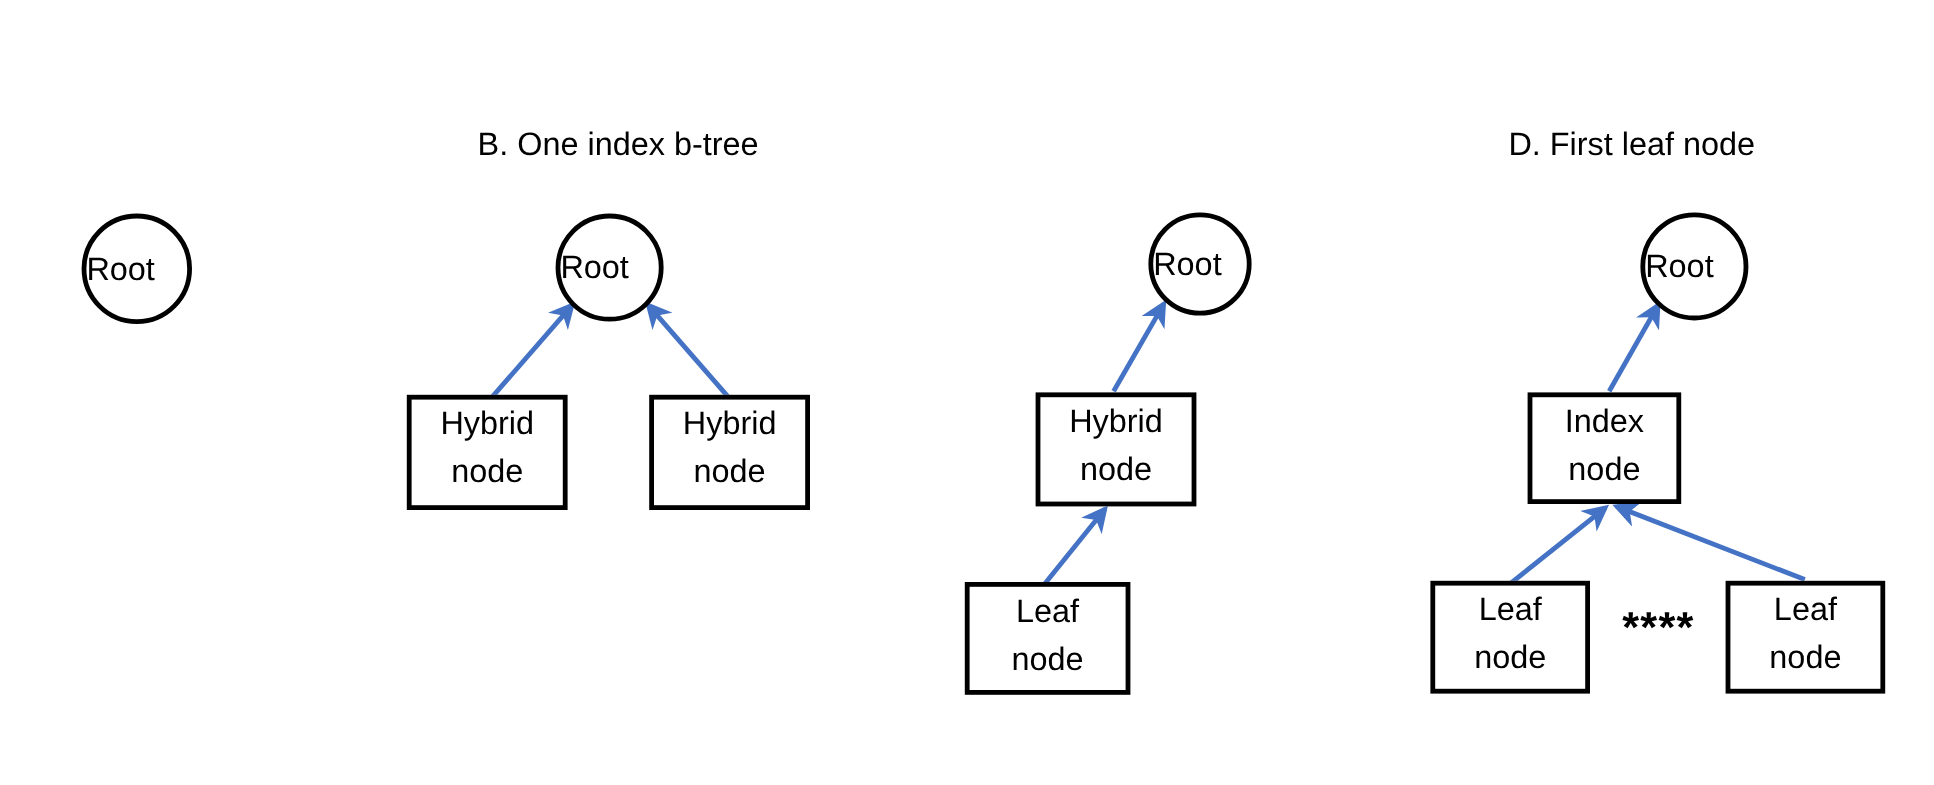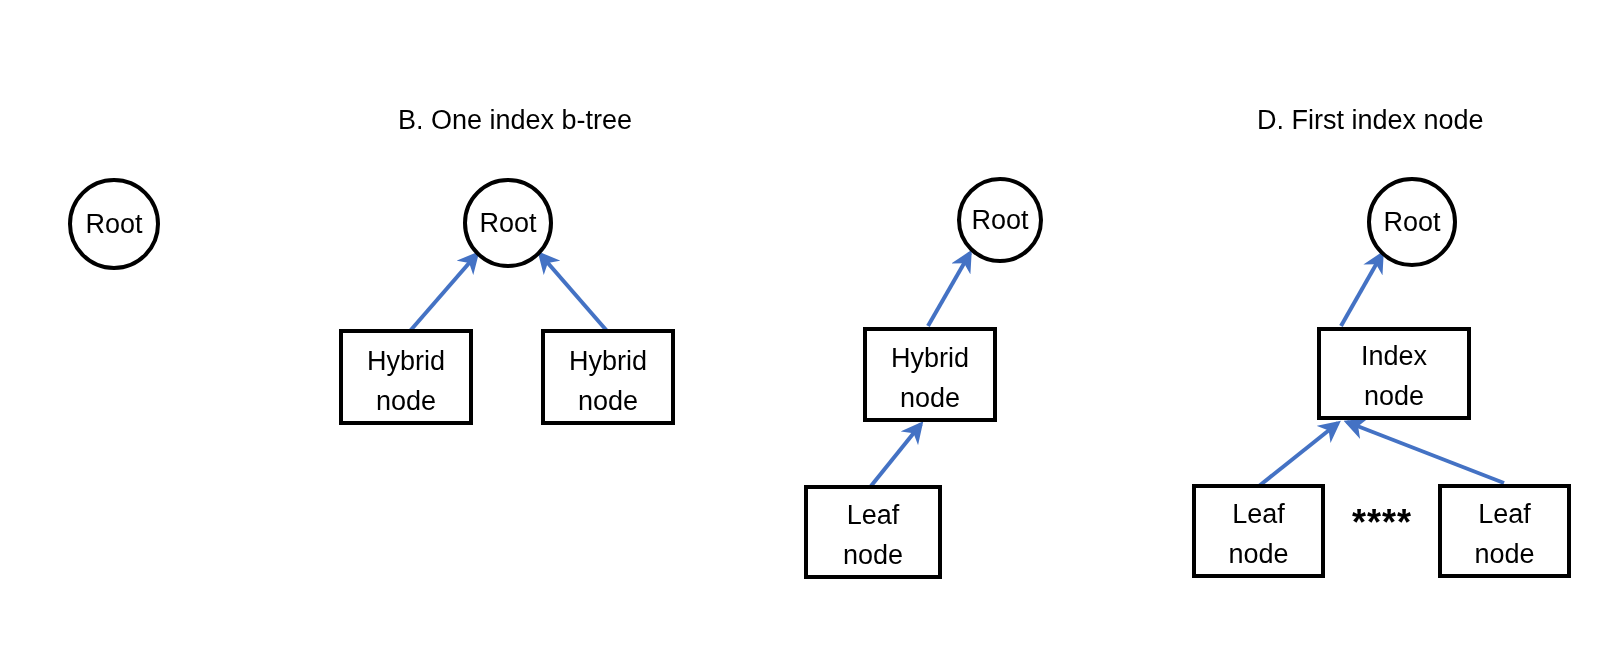--- a/index.html
+++ b/index.html
@@ -33,36 +33,36 @@
     white-space: nowrap;
     color: #000000;
   }
   .circle-node {
     position: absolute;
     border: 4.5px solid #000000;
     border-radius: 50%;
     box-sizing: border-box;
     display: flex;
     align-items: center;
-    justify-content: center;
+    justify-content: flex-start;
     background: #ffffff;
   }
   .circle-node span {
     font-size: 27px;
     line-height: 27px;
   }
   .rect-node {
     position: absolute;
     border: 4.5px solid #000000;
     box-sizing: border-box;
     background: #ffffff;
     display: flex;
     flex-direction: column;
     align-items: center;
-    justify-content: flex-end;
+    justify-content: flex-start;
     text-align: center;
   }
   .rect-node span {
     font-size: 27px;
     line-height: 40px;
     display: block;
   }
   .dots-separator {
     position: absolute;
     left: 1345px;
@@ -118,25 +118,25 @@
   </div>
   <div class="rect-node" style="left:863px; top:327px; width:134px; height:95px;">
     <span>Hybrid</span>
     <span>node</span>
   </div>
   <div class="rect-node" style="left:804px; top:485px; width:138px; height:94px;">
     <span>Leaf</span>
     <span>node</span>
   </div>
 
-  <div class="panel-title" style="left:1257px;">D. First index node</div>
+  <div class="panel-title" style="left:1257px;">D. First leaf node</div>
   <div class="circle-node" style="left:1367px; top:177px; width:90px; height:90px;">
     <span>Root</span>
   </div>
-  <div class="rect-node" style="left:1273px; top:327px; width:154px; height:93px;margin-left:44px;">
+  <div class="rect-node" style="left:1273px; top:327px; width:128px; height:93px;">
     <span>Index</span>
     <span>node</span>
   </div>
   <div class="rect-node" style="left:1192px; top:484px; width:133px; height:94px;">
     <span>Leaf</span>
     <span>node</span>
   </div>
   <div class="dots-separator">****</div>
   <div class="rect-node" style="left:1438px; top:484px; width:133px; height:94px;">
     <span>Leaf</span>

